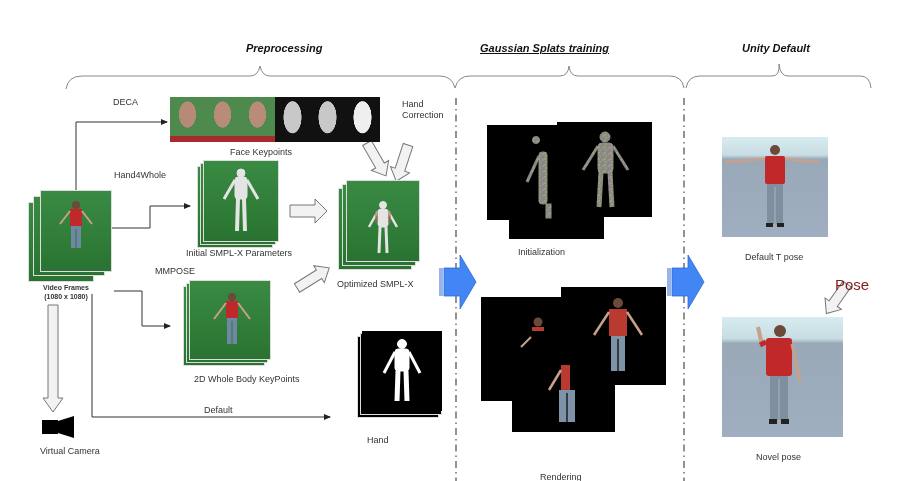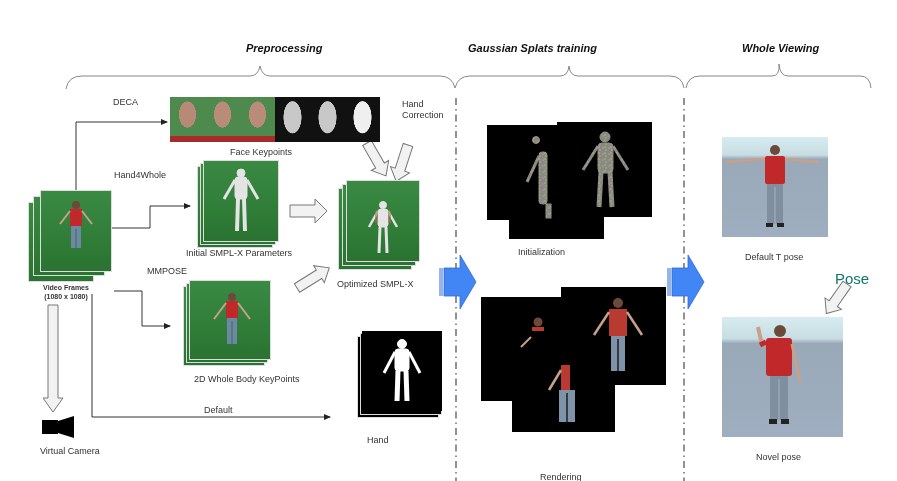--- a/index.html
+++ b/index.html
@@ -10,22 +10,22 @@
   .title { position:absolute; font-size:11px; font-weight:bold; font-style:italic; color:#111; white-space:nowrap; }
   svg.layer { position:absolute; left:0; top:0; }
   .green2 { background:linear-gradient(180deg,#3a8a44 0%,#2e7b36 70%,#2a7232 100%); }
   .black { background:#000; }
   .sky { background:linear-gradient(180deg,#d6ecf0 0%,#c8dde3 18%,#9aa9b8 22%,#9faec0 100%); }
 </style>
 </head>
 <body>
 
 <div class="title" style="left:226px;top:42px;margin-left:20px;">Preprocessing</div>
-<div class="title" style="left:468px;top:42px;">Gaussian Splats training</div>
-<div class="title" style="left:742px;top:42px;">Whole Viewing</div>
+<div class="title" style="left:480px;top:42px;text-decoration:underline;">Gaussian Splats training</div>
+<div class="title" style="left:742px;top:42px;">Unity Default</div>
 
 <svg class="layer" width="897" height="481">
   <defs>
     <marker id="ah" markerWidth="7" markerHeight="6" refX="6" refY="3" orient="auto">
       <path d="M0,0 L7,3 L0,6 z" fill="#222"></path>
     </marker>
   </defs>
 
   <g fill="none" stroke="#888" stroke-width="1">
     <path d="M66,89 Q68,76 82,76 L250,76 Q258,76 260,66 Q262,76 270,76 L440,76 Q452,76 455,88"></path>
@@ -94,21 +94,21 @@
   </div>
 </div>
 <div class="lbl" style="left:35px;top:283px;font-size:7px;font-weight:bold;text-align:center;width:62px;line-height:9px;">
   <div>Video Frames</div>
   <div>(1080 x 1080)</div>
 </div>
 <div class="lbl" style="left:40px;top:446px;">Virtual Camera</div>
 
 <div class="lbl" style="left:113px;top:97px;">DECA</div>
 <div class="lbl" style="left:114px;top:170px;">Hand4Whole</div>
-<div class="lbl" style="left:120px;top:266px;padding-left:27px;">MMPOSE</div>
+<div class="lbl" style="left:128px;top:266px;padding-left:27px;">MMPOSE</div>
 <div class="lbl" style="left:204px;top:405px;">Default</div>
 <div class="lbl" style="left:402px;top:99px;line-height:11px;">
   <div>Hand</div>
   <div>Correction</div>
 </div>
 
 <div class="abs" style="left:170px;top:97px;width:210px;height:45px;display:flex;">
   <div style="flex:1;background:radial-gradient(ellipse 40% 55% at 50% 45%,#b78a78 60%,#4e8a4e 62%);border-bottom:6px solid #a82a2a;"></div>
   <div style="flex:1;background:radial-gradient(ellipse 40% 55% at 50% 45%,#b98c7a 60%,#4e8a4e 62%);border-bottom:6px solid #a82a2a;"></div>
   <div style="flex:1;background:radial-gradient(ellipse 40% 55% at 50% 45%,#b98c7a 60%,#4e8a4e 62%);border-bottom:6px solid #a82a2a;"></div>
@@ -251,21 +251,21 @@
     <line x1="43" y1="22" x2="3" y2="25" stroke="#c9a08a" stroke-width="2.5"></line>
     <line x1="63" y1="22" x2="97" y2="25" stroke="#c9a08a" stroke-width="2.5"></line>
     <rect x="45" y="47" width="16" height="40" fill="#7f8fa0"></rect>
     <line x1="53" y1="50" x2="53" y2="87" stroke="#9faec0" stroke-width="1.2"></line>
     <rect x="44" y="86" width="7" height="4" fill="#222"></rect>
     <rect x="55" y="86" width="7" height="4" fill="#222"></rect>
   </svg>
 </div>
 <div class="lbl" style="left:745px;top:252px;">Default T pose</div>
 
-<div class="lbl" style="left:835px;top:270px;font-size:15px;color:#0f766e;">Pose</div>
+<div class="lbl" style="left:835px;top:276px;font-size:15px;color:#7f1d1d;">Pose</div>
 
 <div class="abs sky" style="left:722px;top:317px;width:121px;height:120px;">
   <svg width="121" height="120">
     <line x1="36" y1="10" x2="40" y2="28" stroke="#c9a08a" stroke-width="4"></line>
     <circle cx="58" cy="14" r="6" fill="#6b4a3a"></circle>
     <rect x="44" y="21" width="26" height="38" rx="3" fill="#c0282a"></rect>
     <line x1="44" y1="25" x2="38" y2="28" stroke="#c0282a" stroke-width="5"></line>
     <line x1="70" y1="27" x2="78" y2="65" stroke="#c9a08a" stroke-width="3"></line>
     <rect x="48" y="59" width="18" height="44" fill="#7f8fa0"></rect>
     <line x1="57" y1="62" x2="57" y2="103" stroke="#9faec0" stroke-width="1.2"></line>

